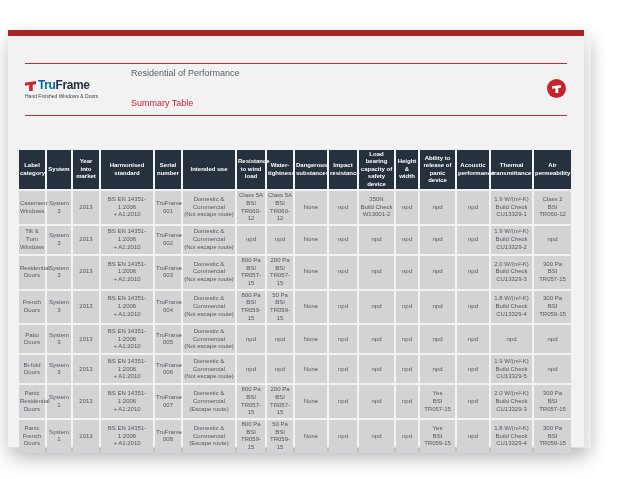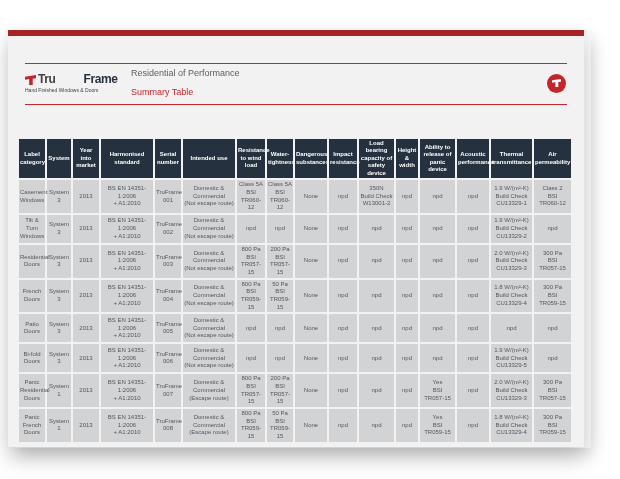--- a/index.html
+++ b/index.html
@@ -17,26 +17,26 @@
     background:#f2f2f3;box-shadow:0 10px 22px rgba(0,0,0,.20);
   }
   .accent-bar{height:6px;background:#a92226;}
   .sheet-content{padding:27px 17px 0;}
   .rule{height:0;border-top:1px solid #c9252c;}
   .masthead{display:flex;align-items:center;padding:5px 0 6px;}
   .logo{width:92px;flex:0 0 auto;}
   .logo-row{display:flex;align-items:flex-end;gap:2px;}
   .logo-mark{display:inline-block;line-height:0;}
   .logo-text{font-size:12px;font-weight:bold;letter-spacing:-0.4px;line-height:1;}
-  .tru{color:#404040;}
-  .frame{color:#273140;margin-left:28px;}
+  .tru{color:#0369a1;}
+  .frame{color:#273140;}
   .tagline{font-size:5px;color:#3c424b;margin-top:2px;white-space:nowrap;}
   .titles{flex:1 1 auto;padding-left:14px;}
   .doc-title{font-size:9px;color:#5a5d63;line-height:1.1;}
-  .doc-subtitle{font-size:9px;color:#c9252c;line-height:1.1;margin-top:9px;}
+  .doc-subtitle{font-size:9px;color:#c9252c;line-height:1.1;margin-top:20px;}
   .badge{
     width:19px;height:19px;border-radius:50%;background:#c4242b;
     display:flex;align-items:center;justify-content:center;flex:0 0 auto;margin-right:1px;
   }
   .dop-table{
     table-layout:fixed;width:556px;margin:32px -8px 0;
     border-collapse:separate;border-spacing:2px;
   }
   .dop-table th{
     background:#25313f;color:#ffffff;font-size:6px;font-weight:bold;

